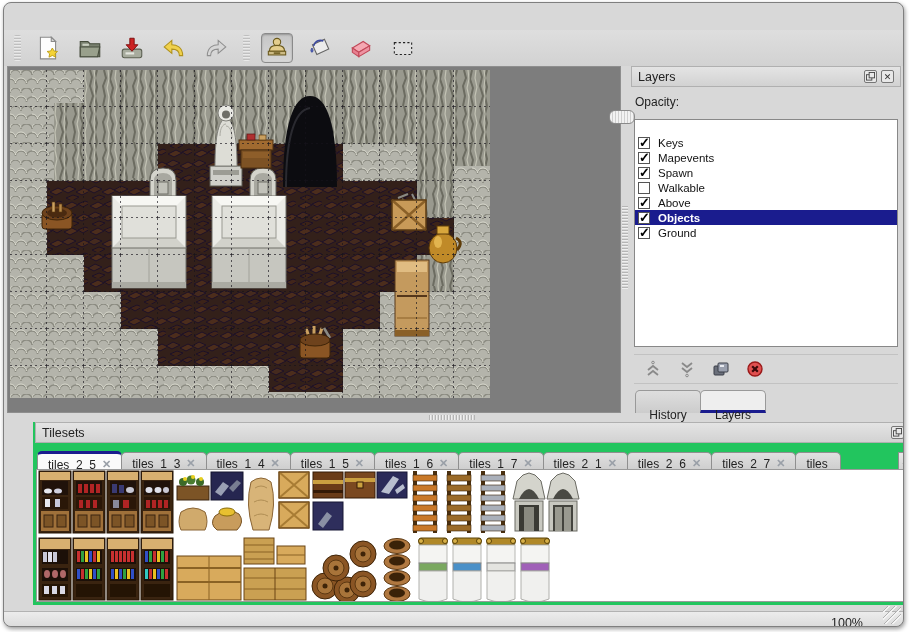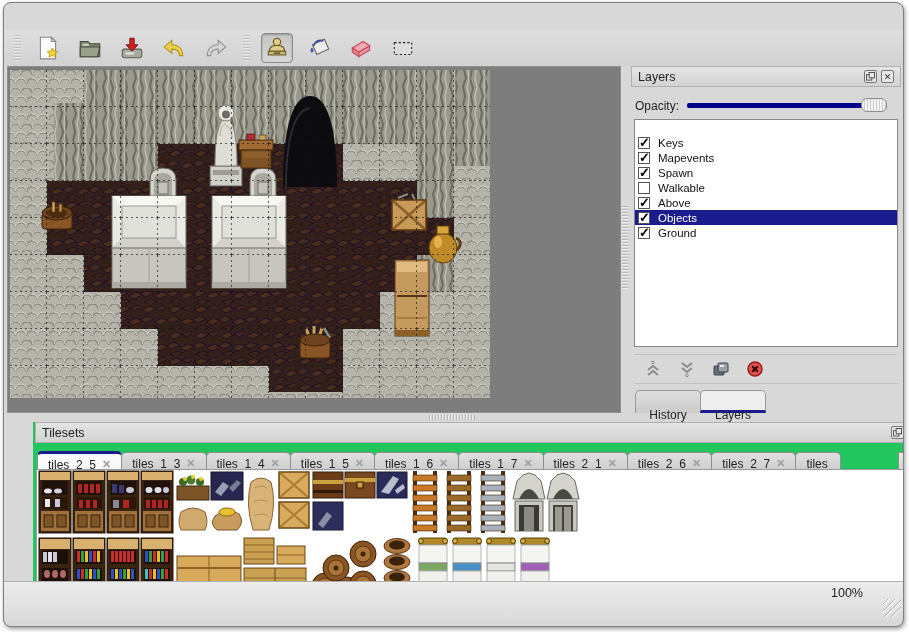--- a/index.html
+++ b/index.html
@@ -36,30 +36,30 @@
     background:repeating-linear-gradient(90deg,#b5b5b5 0 1px,#efefef 1px 2px,transparent 2px 3px);}
   
   .dock-title{position:absolute;left:2px;right:2px;top:0;height:21px;
     background:linear-gradient(#e4e4e4,#d2d2d2);border:1px solid #b0b0b0;
     display:flex;align-items:center;font-size:12.5px;color:#222;padding:0 6px;}
   .dock-title .spacer{flex:1;}
   .mini-btn{width:13px;height:13px;border:1px solid #777;border-radius:2px;background:#e8e8e8;
     display:flex;align-items:center;justify-content:center;margin-left:4px;font-size:9px;color:#333;}
   
   .layers-dock{position:absolute;left:625px;top:63px;width:274px;height:347px;background:#d8d8d8;}
-  .opacity-row{position:absolute;left:6px;top:29px;right:16px;height:18px;display:flex;align-items:flex-end;}
+  .opacity-row{position:absolute;left:6px;top:29px;right:16px;height:18px;display:flex;align-items:flex-start;flex-direction:column;}
   .opacity-label{font-size:12px;color:#222;margin-right:8px;}
   .opacity-slider{position:relative;flex:1;height:16px;}
   .opacity-track{position:absolute;left:0;right:0;top:6px;height:5px;background:var(--slider,#00008b);border-radius:2px;}
   .opacity-handle{position:absolute;right:0;top:1px;width:26px;height:14px;border:1px solid #8a8a8a;border-radius:6px;
     background:repeating-linear-gradient(90deg,#f2f2f2 0 2px,#cfcfcf 2px 3px);}
   .layer-list{position:absolute;left:5px;top:53px;width:264px;height:228px;background:#ffffff;
     border:1px solid #888;padding-top:15px;}
   .layer-row{display:flex;align-items:center;height:15px;padding-left:3px;font-size:11.5px;color:#111;}
-  .layer-row.selected{background:var(--accent,#1a1c8e);color:#fff;}
+  .layer-row.selected{background:var(--accent,#1a1c8e);color:#fff;font-weight:bold;}
   .cb{width:12px;height:12px;border:1px solid #555;background:#fff;margin-right:8px;
     position:relative;flex:0 0 auto;}
   .cb.checked::after{content:"✓";position:absolute;left:0px;top:-3px;font-size:13px;font-weight:bold;color:#000;}
   .layer-btns{position:absolute;left:5px;top:288px;width:264px;height:30px;
     border-top:1px solid #c2c2c2;border-bottom:1px solid #c2c2c2;display:flex;align-items:center;gap:12px;padding-left:8px;}
   .icon-btn{width:22px;height:22px;display:flex;align-items:center;justify-content:center;background:transparent;border:none;padding:0;}
   .side-tabs{position:absolute;left:0px;top:324px;height:23px;display:flex;padding-left:6px;}
   .side-tab{min-width:66px;text-align:center;font-size:12px;color:#222;padding:17px 10px 2px;
     border:1px solid #999;border-bottom:none;border-radius:5px 5px 0 0;background:linear-gradient(#dedede,#cccccc);margin-right:-1px;}
   .side-tab.active{background:#eeeeee;border-bottom:3px solid var(--accent,#1a1c8e);padding-bottom:0;}
@@ -80,21 +80,21 @@
     background:#c9ccd6;display:flex;flex-direction:column;}
   .sb-btn{height:16px;background:linear-gradient(#ececec,#cfcfcf);border-bottom:1px solid #9a9a9a;
     display:flex;align-items:center;justify-content:center;font-size:8px;color:#111;}
   .sb-btn.bottom{border-top:1px solid #9a9a9a;border-bottom:none;}
   .sb-track{flex:1;position:relative;}
   .sb-thumb{position:absolute;left:0;right:0;top:38%;height:44%;border:1px solid #8a8a8a;border-radius:3px;
     background:linear-gradient(#f0f0f0,#d4d4d4);}
   .sb-thumb::after{content:"";position:absolute;left:3px;right:3px;top:calc(50% - 3px);height:6px;
     background:repeating-linear-gradient(#aaa 0 1px,transparent 1px 3px);}
   
-  .statusbar{position:absolute;left:0;bottom:7px;width:100%;height:38px;background:linear-gradient(#ececec,#dcdcdc);
+  .statusbar{position:absolute;left:0;bottom:0;width:100%;height:15px;background:linear-gradient(#ececec,#dcdcdc);
     border-top:1px solid #b2b2b2;border-radius:0 0 7px 7px;}
   .zoom-label{position:absolute;right:40px;top:4px;font-size:12.5px;color:#222;}
   .resize-grip{position:absolute;right:2px;bottom:2px;width:18px;height:18px;border-radius:0 0 6px 0;
     background:repeating-linear-gradient(135deg,transparent 0 3px,#b0b0b0 3px 4px,#f4f4f4 4px 5px);}
 </style>
 </head>
 <body>
 
 <div class="window">
 

